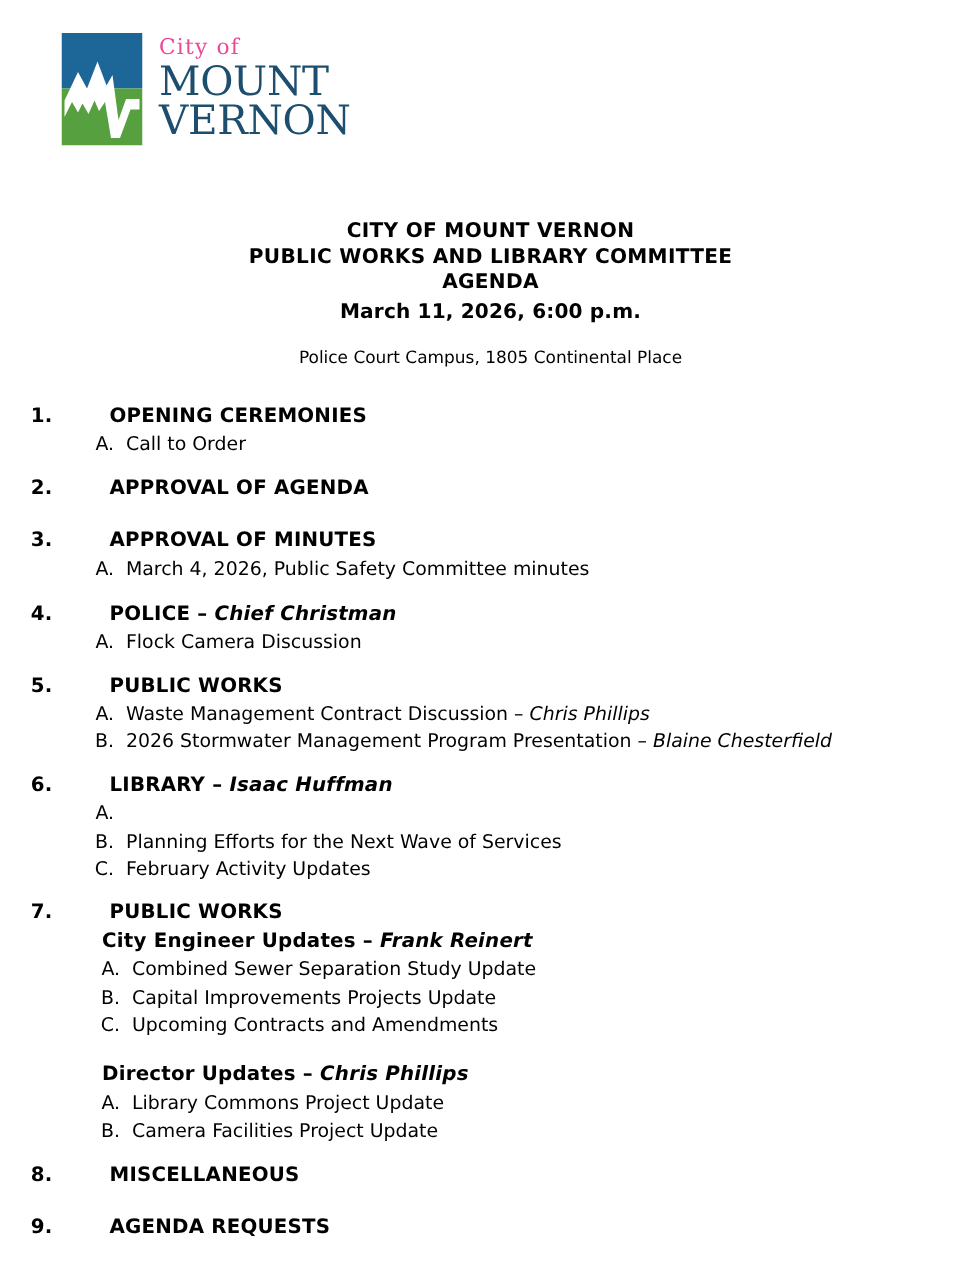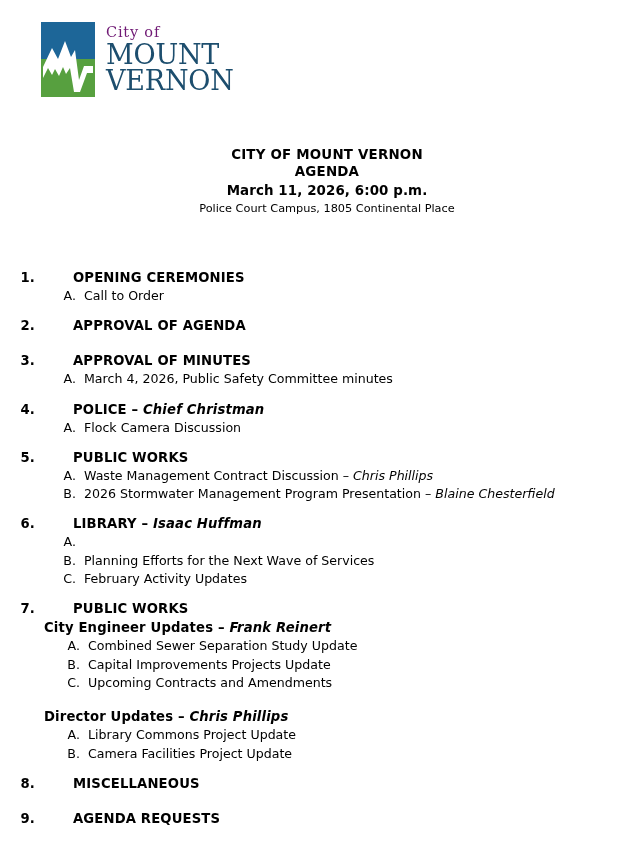--- a/index.html
+++ b/index.html
@@ -33,21 +33,21 @@
   .logo-mark svg { display: block; }
 
   .logo-words {
     margin-left: 11px;
     margin-top: 3px;
     line-height: 1;
   }
   .logo-city-of {
     font-family: "DejaVu Serif", serif;
     font-size: 14.5px;
-    color: #701a75;
+    color: #ec4899;
     letter-spacing: 0.8px;
     line-height: 1;
     margin-bottom: 2px;
   }
   .logo-mount,
   .logo-vernon {
     font-family: "DejaVu Serif", serif;
     font-size: 27px;
     color: #1d4e6e;
     letter-spacing: -0.2px;
@@ -72,20 +72,21 @@
   .title-date {
     font-size: 13.4px;
     font-weight: bold;
     line-height: 21px;
     letter-spacing: 0.1px;
   }
   .title-venue {
     font-size: 11.3px;
     font-weight: normal;
     line-height: 15px;
+    margin-top: 12px;
   }
 
   
   .agenda {
     position: absolute;
     left: 0;
     top: 268px;
     width: 640px;
   }
   .item {
@@ -129,21 +130,21 @@
     box-sizing: border-box;
   }
   .sub-text { white-space: nowrap; }
   .sub-person { font-style: italic; }
 
   
   .group-head {
     font-size: 13.2px;
     font-weight: bold;
     line-height: 19px;
-    padding-left: 44px;
+    padding-left: 68px;
     letter-spacing: 0.15px;
   }
   .group-head.spaced { margin-top: 15px; }
   .group .sub-letter {
     width: 88px;
     flex: 0 0 88px;
   }
 
   
   .tail { margin-bottom: 16px; }
@@ -161,20 +162,21 @@
   </div>
   <div class="logo-words">
     <div class="logo-city-of">City of</div>
     <div class="logo-mount">MOUNT</div>
     <div class="logo-vernon">VERNON</div>
   </div>
 </div>
 
 <div class="title-block">
   <div class="title-line">CITY OF MOUNT VERNON</div>
+  <div class="title-line">PUBLIC WORKS AND LIBRARY COMMITTEE</div>
   <div class="title-line">AGENDA</div>
   <div class="title-date">March 11, 2026, 6:00 p.m.</div>
   <div class="title-venue">Police Court Campus, 1805 Continental Place</div>
 </div>
 
 <div class="agenda" id="agenda-list">
     <div class="item">
       <div class="item-head">
         <span class="item-num">1.</span>
         <span class="item-title"><span>OPENING CEREMONIES</span></span>

